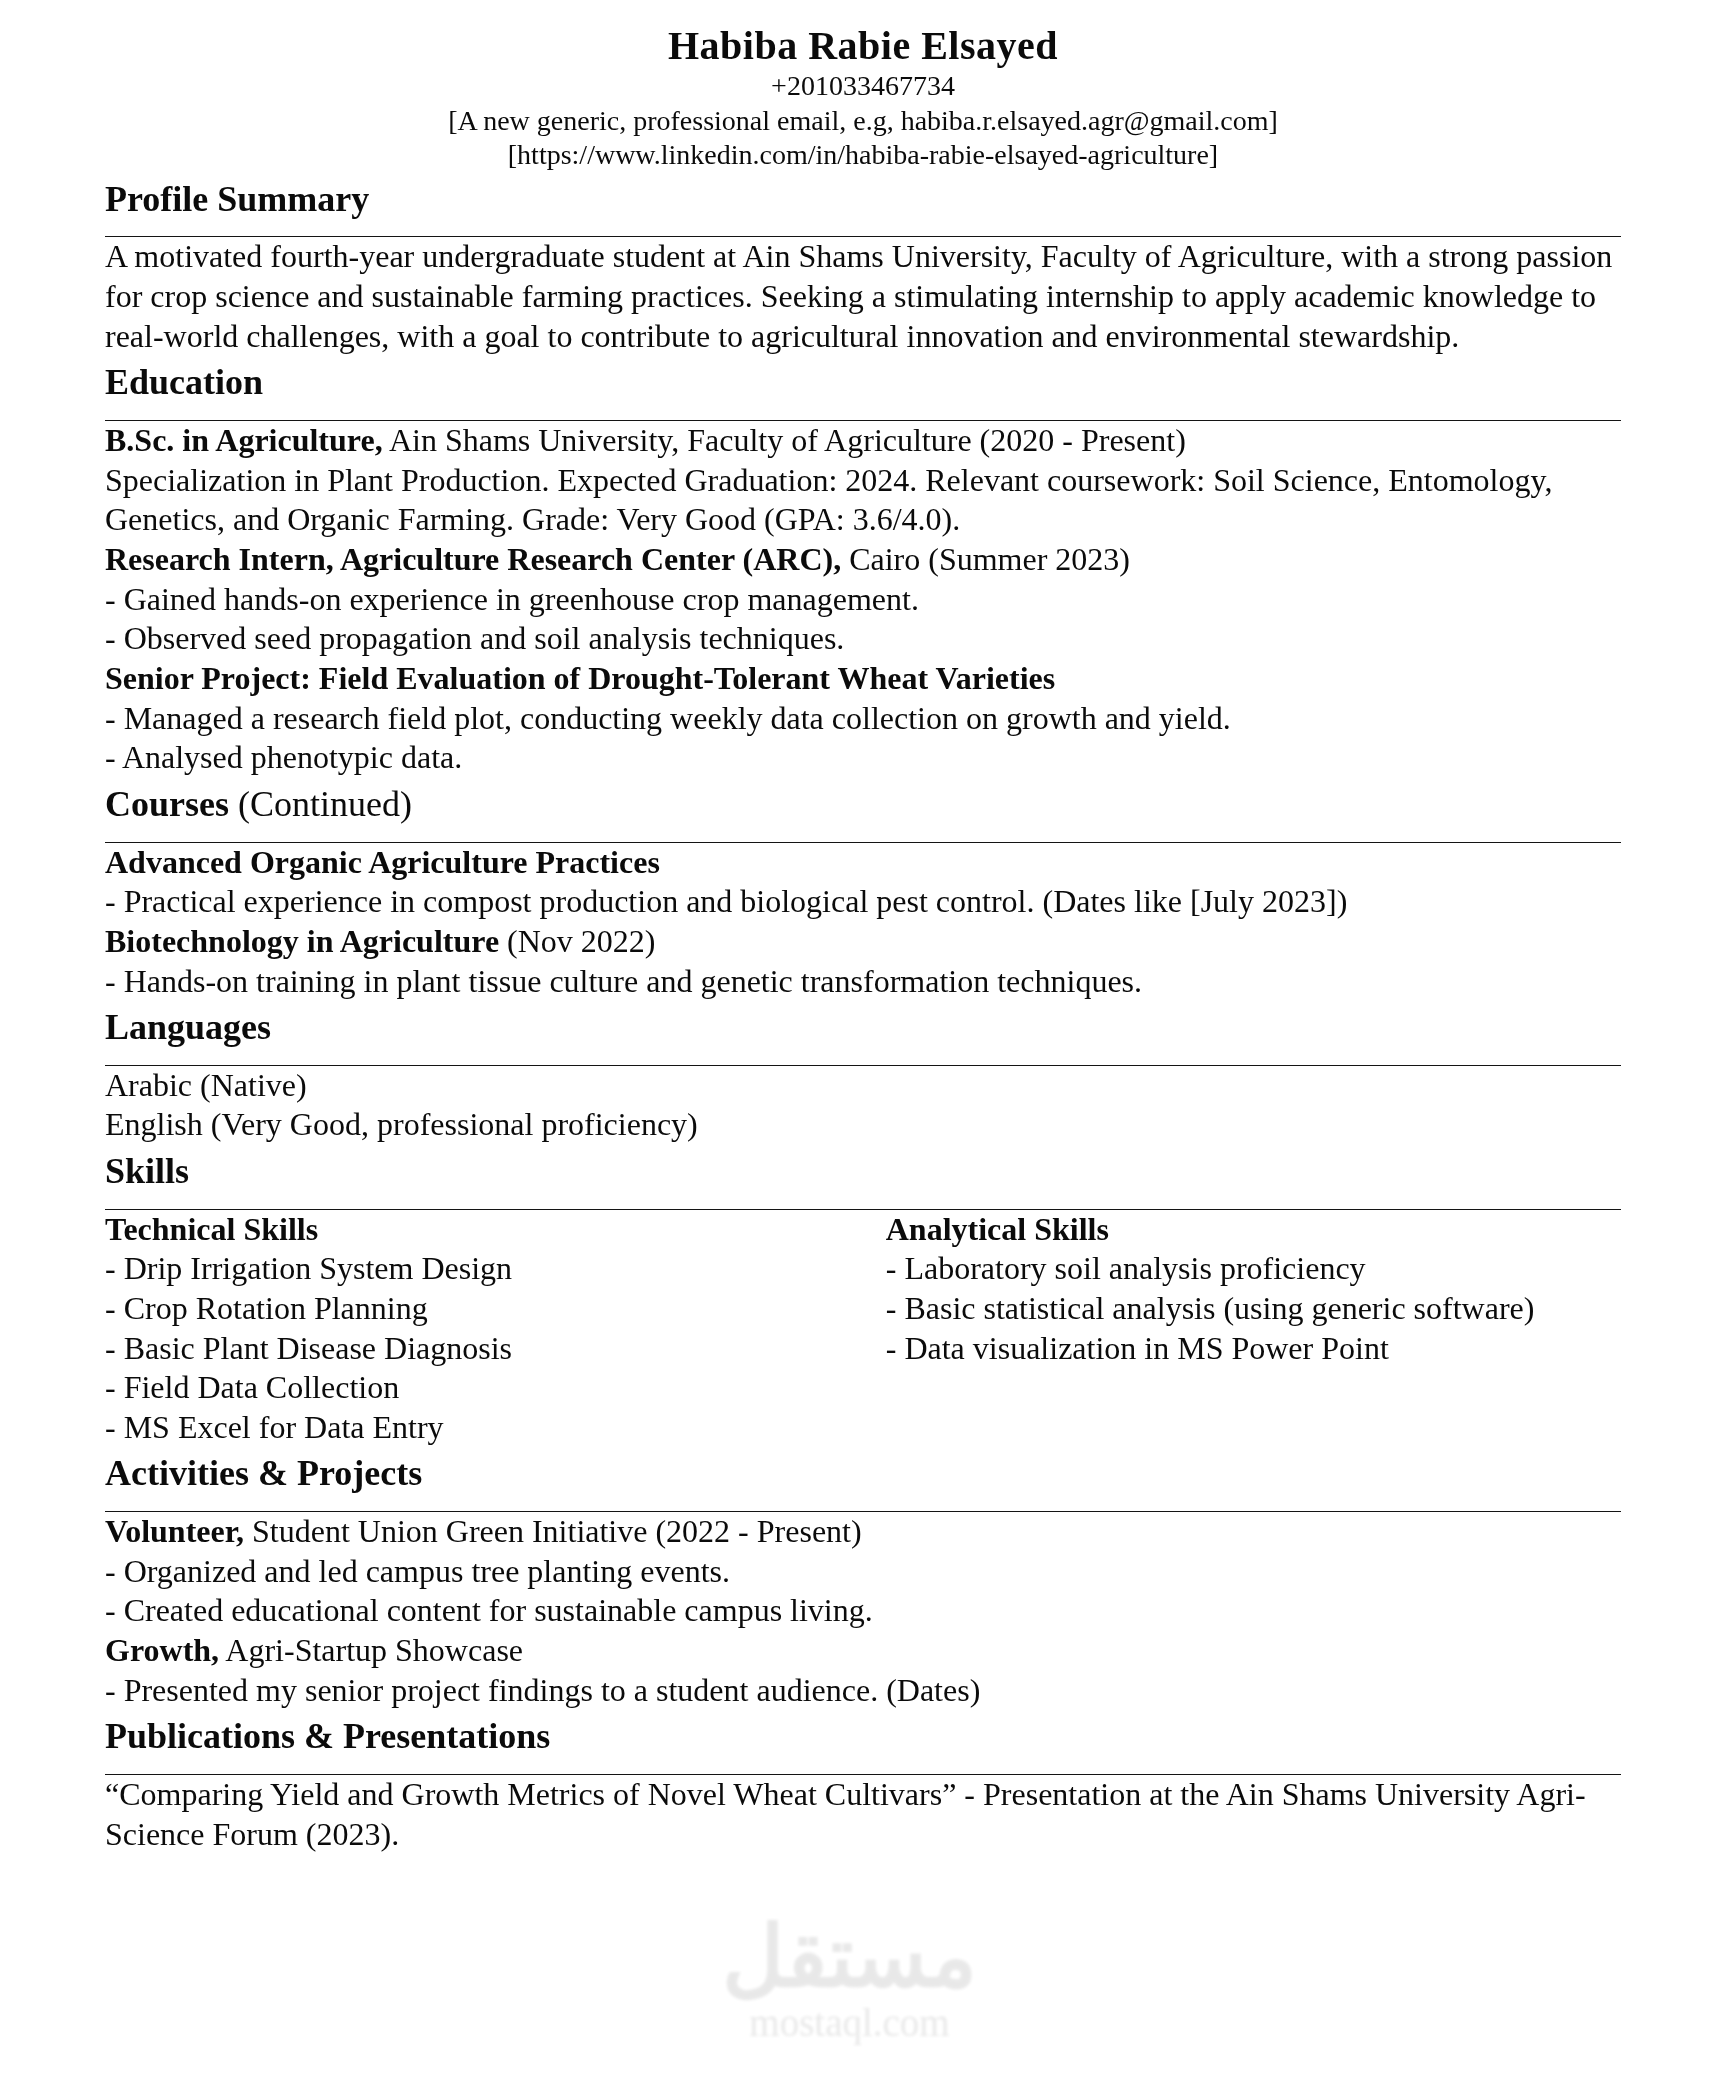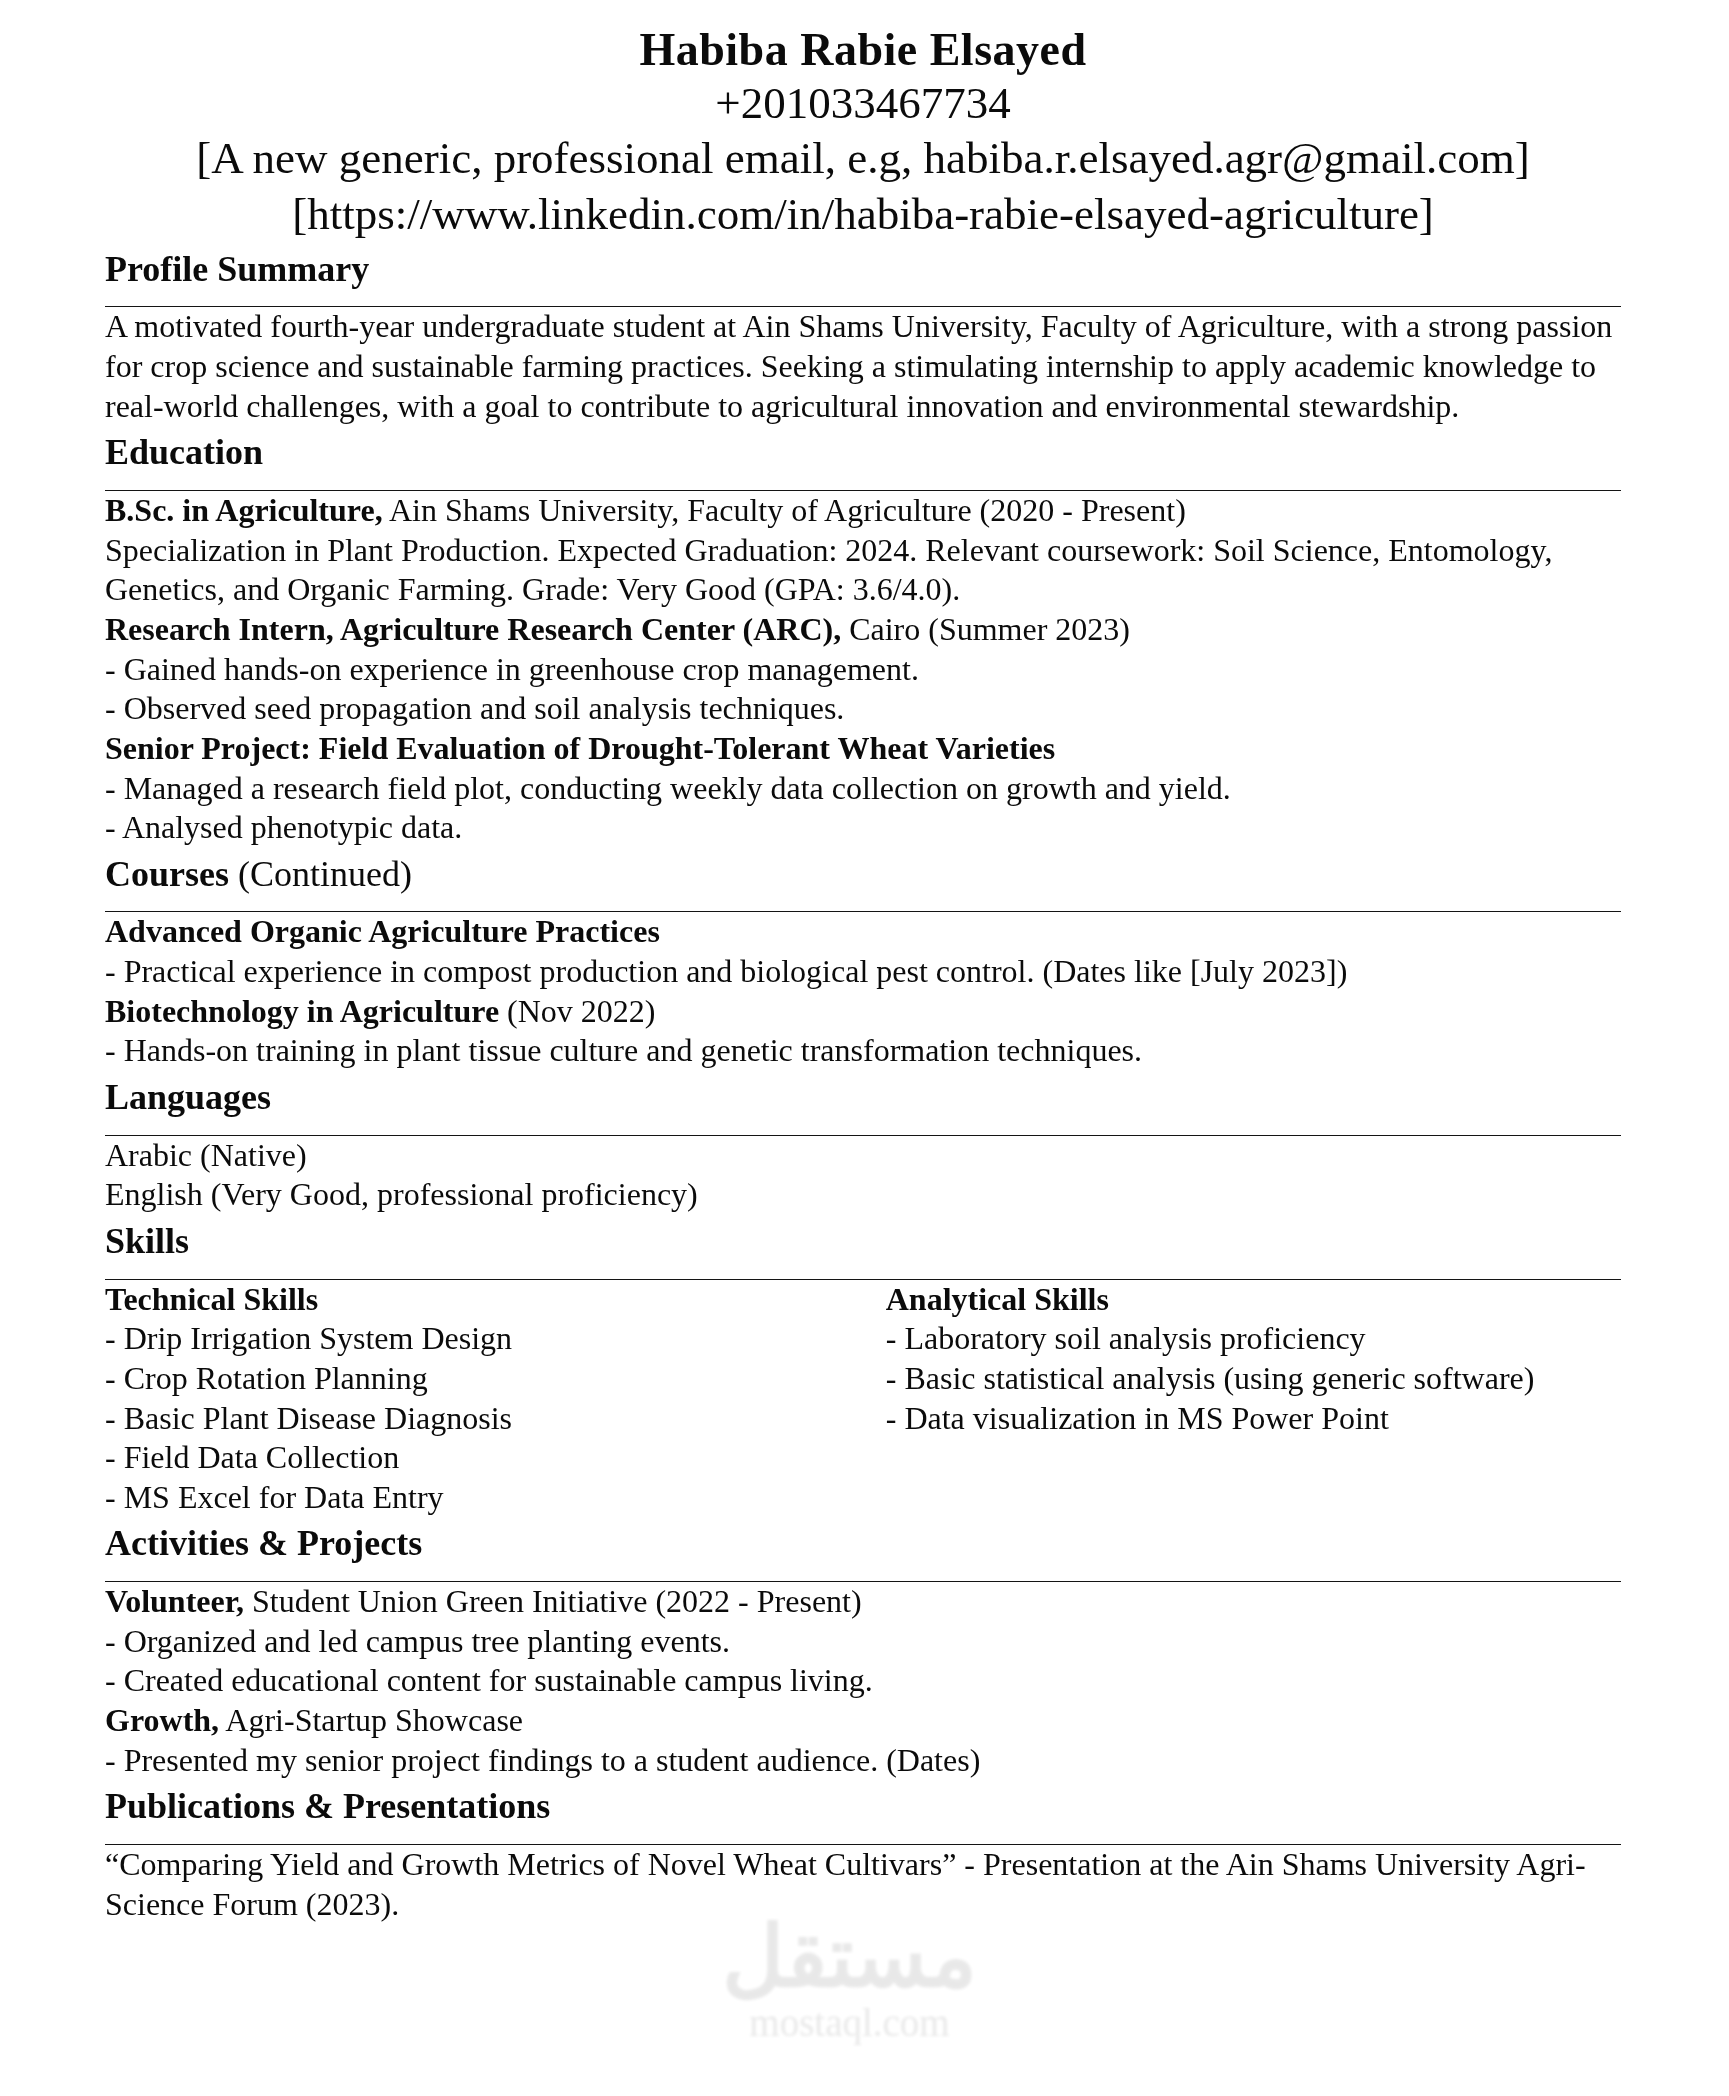--- a/index.html
+++ b/index.html
@@ -5,22 +5,22 @@
   * { margin:0; padding:0; box-sizing:border-box; }
   html, body { background:#ffffff; }
   body {
     width:1730px; height:2097px;
     position:relative; overflow:hidden;
     font-family:"Liberation Serif","DejaVu Serif",serif;
     color:#0b0b0b;
   }
   .page { position:relative; z-index:1; padding:24px 109px 28px 105px; }
   .center { text-align:center; }
-  .name { font-size:46px; font-weight:700; line-height:1.12; letter-spacing:0.5px; }
-  .contact { font-size:45px; line-height:1.24; }
+  .name { font-size:40px; font-weight:700; line-height:1.12; letter-spacing:0.5px; }
+  .contact { font-size:28px; line-height:1.24; }
   .sec-head {
     font-size:36px; font-weight:700; line-height:1.22;
     border-bottom:1.8px solid #141414;
     margin-top:4.6px; padding-bottom:15px;
   }
   .sec-head .normal { font-weight:400; }
   .line { font-size:32px; line-height:1.24; }
   .b { font-weight:700; }
   .subhead { font-weight:700; }
   .two-col { display:flex; align-items:flex-start; }

